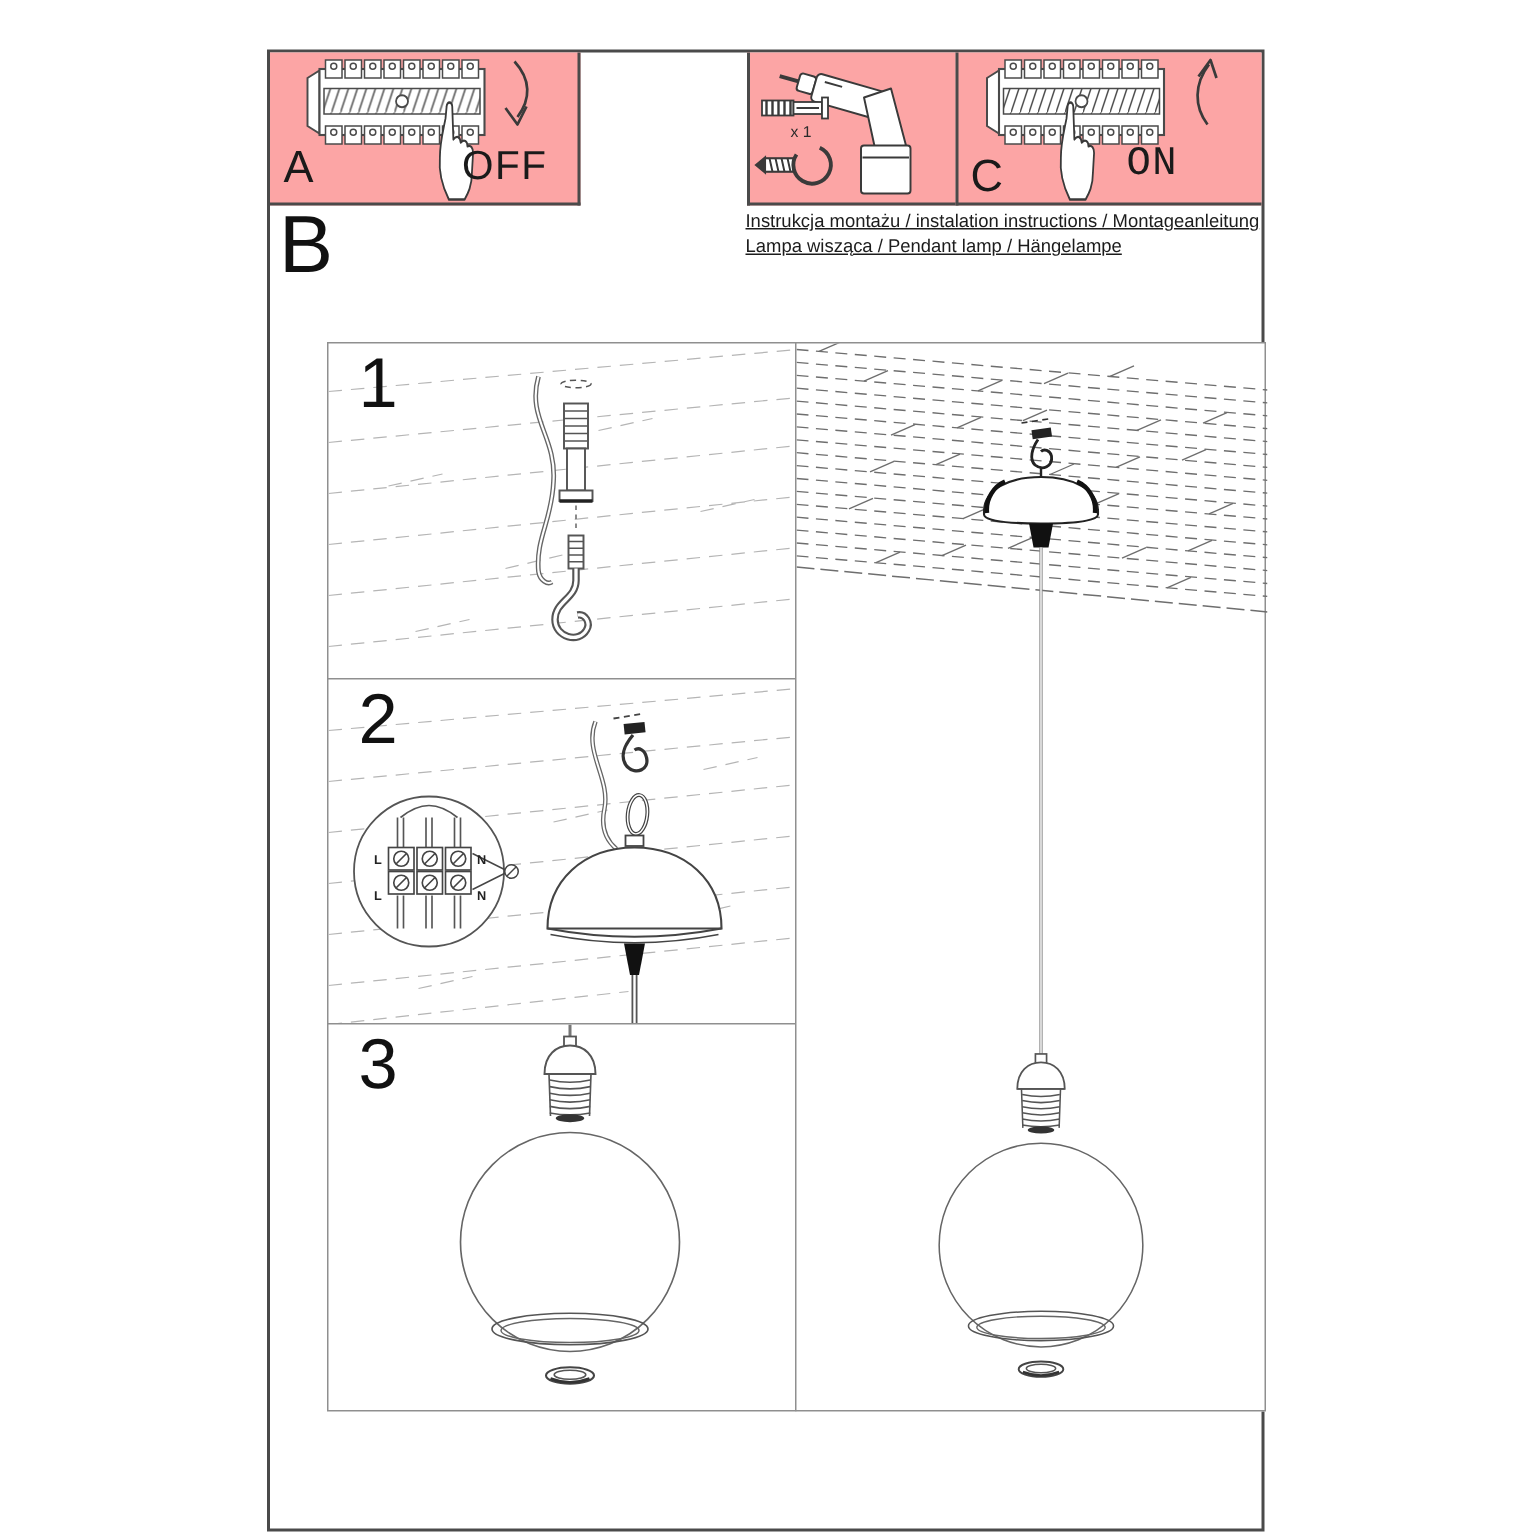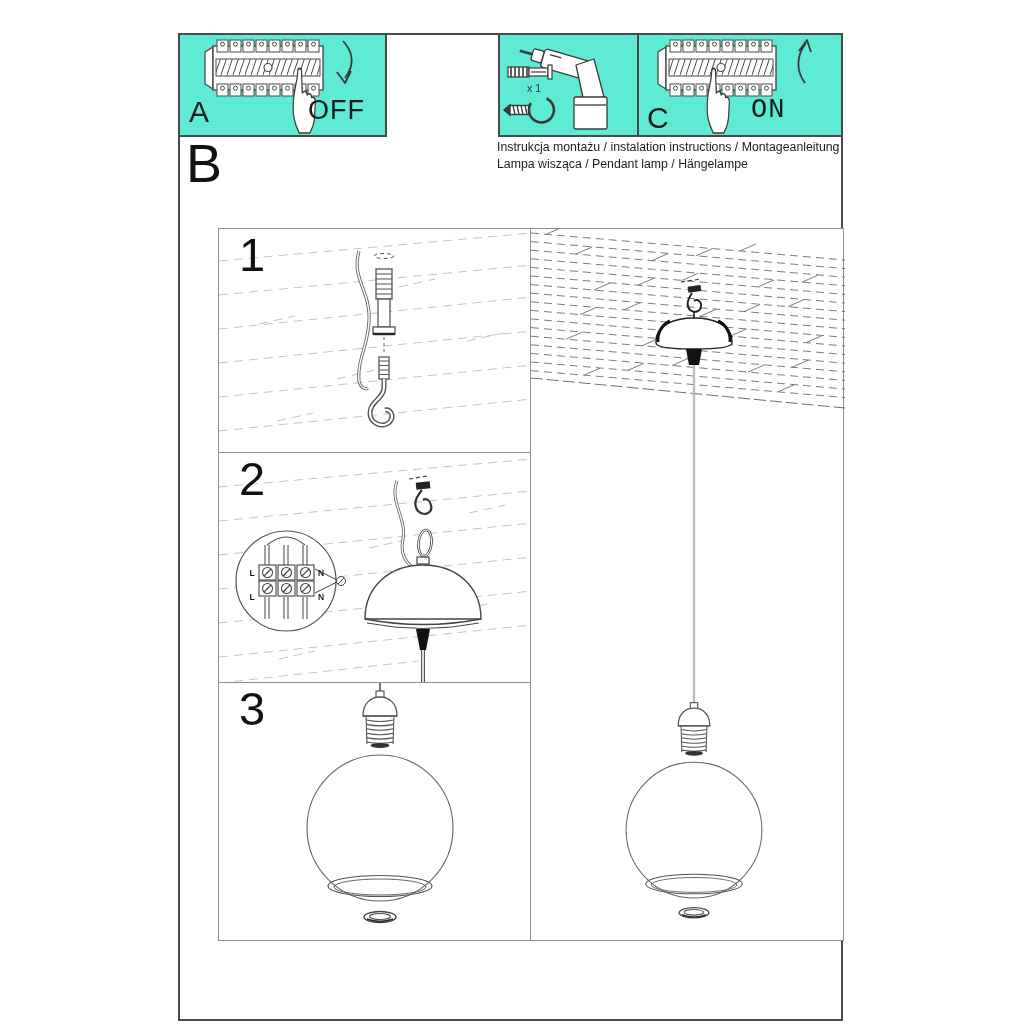--- a/index.html
+++ b/index.html
@@ -1,27 +1,27 @@
 <!DOCTYPE html>
 <html><head>
 <meta charset="utf-8">
 <style>
   html,body{margin:0;padding:0;background:#fff;}
   .canvas{position:relative;width:1024px;height:1024px;background:#ffffff;overflow:hidden;
           font-family:"Liberation Sans",sans-serif;color:#1a1a1a;}
   .page-frame{position:absolute;left:178px;top:33px;width:665px;height:988px;
               border:2px solid #4a4a4a;box-sizing:border-box;}
-  .box{position:absolute;top:35px;height:102px;box-sizing:border-box;background:#5eead4;}
+  .box{position:absolute;top:35px;height:102px;box-sizing:border-box;background:#fca5a5;}
   .box-a{left:180px;width:207px;border-right:2px solid #4a4a4a;border-bottom:2px solid #4a4a4a;}
   .box-tools{left:498px;width:139px;border-left:2px solid #4a4a4a;border-bottom:2px solid #4a4a4a;}
   .box-c{left:637px;width:204px;border-left:2px solid #4a4a4a;border-bottom:2px solid #4a4a4a;}
   .lbl-letter{position:absolute;font-size:30px;line-height:1;color:#1a1a1a;}
   .lbl-state{position:absolute;font-size:27px;line-height:1;letter-spacing:1px;color:#1a1a1a;text-align:right;}
   .qty{position:absolute;left:27px;top:47px;font-size:10.5px;color:#2a2a2a;}
-  .heading{position:absolute;left:497px;font-size:12.3px;color:#1c1c1c;white-space:nowrap;}
+  .heading{position:absolute;left:497px;font-size:12.3px;color:#1c1c1c;white-space:nowrap;text-decoration:underline;}
   .h1{top:140px;} .h2{top:157px;}
   .big-b{position:absolute;left:186px;top:136px;font-size:54px;line-height:1;color:#111;}
   .panel{position:absolute;border:1px solid #8f8f8f;box-sizing:border-box;background:#fff;}
   .p1{left:218px;top:228px;width:313px;height:225px;}
   .p2{left:218px;top:452px;width:313px;height:231px;}
   .p3{left:218px;top:682px;width:313px;height:259px;}
   .pr{left:530px;top:228px;width:314px;height:713px;}
   .stepnum{position:absolute;left:20px;top:2px;font-size:47px;line-height:1;color:#111;}
   .panel svg{position:absolute;left:0;top:0;}
   svg text{font-family:"Liberation Sans",sans-serif;}

